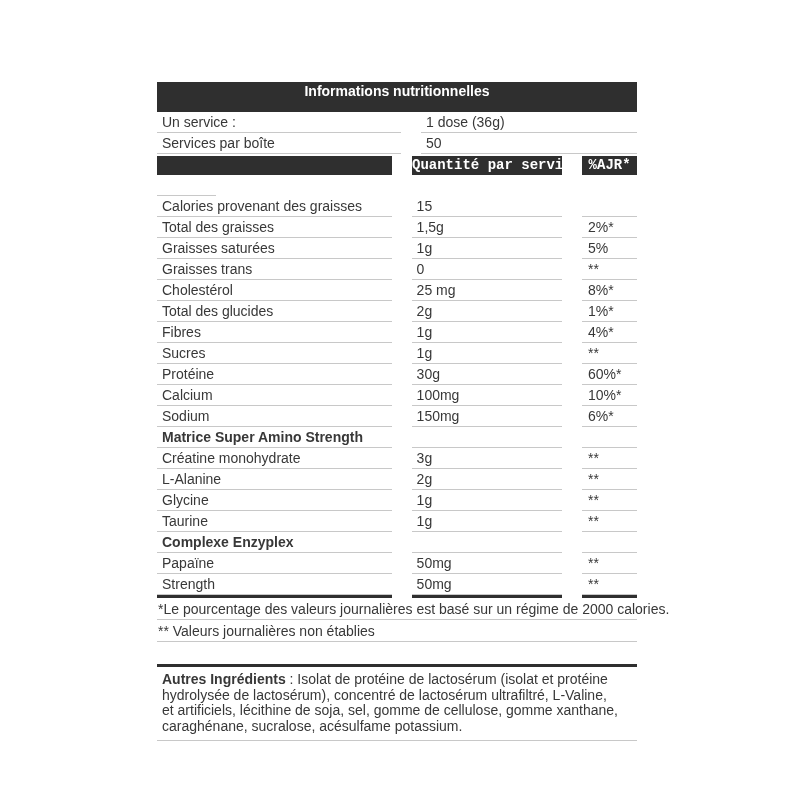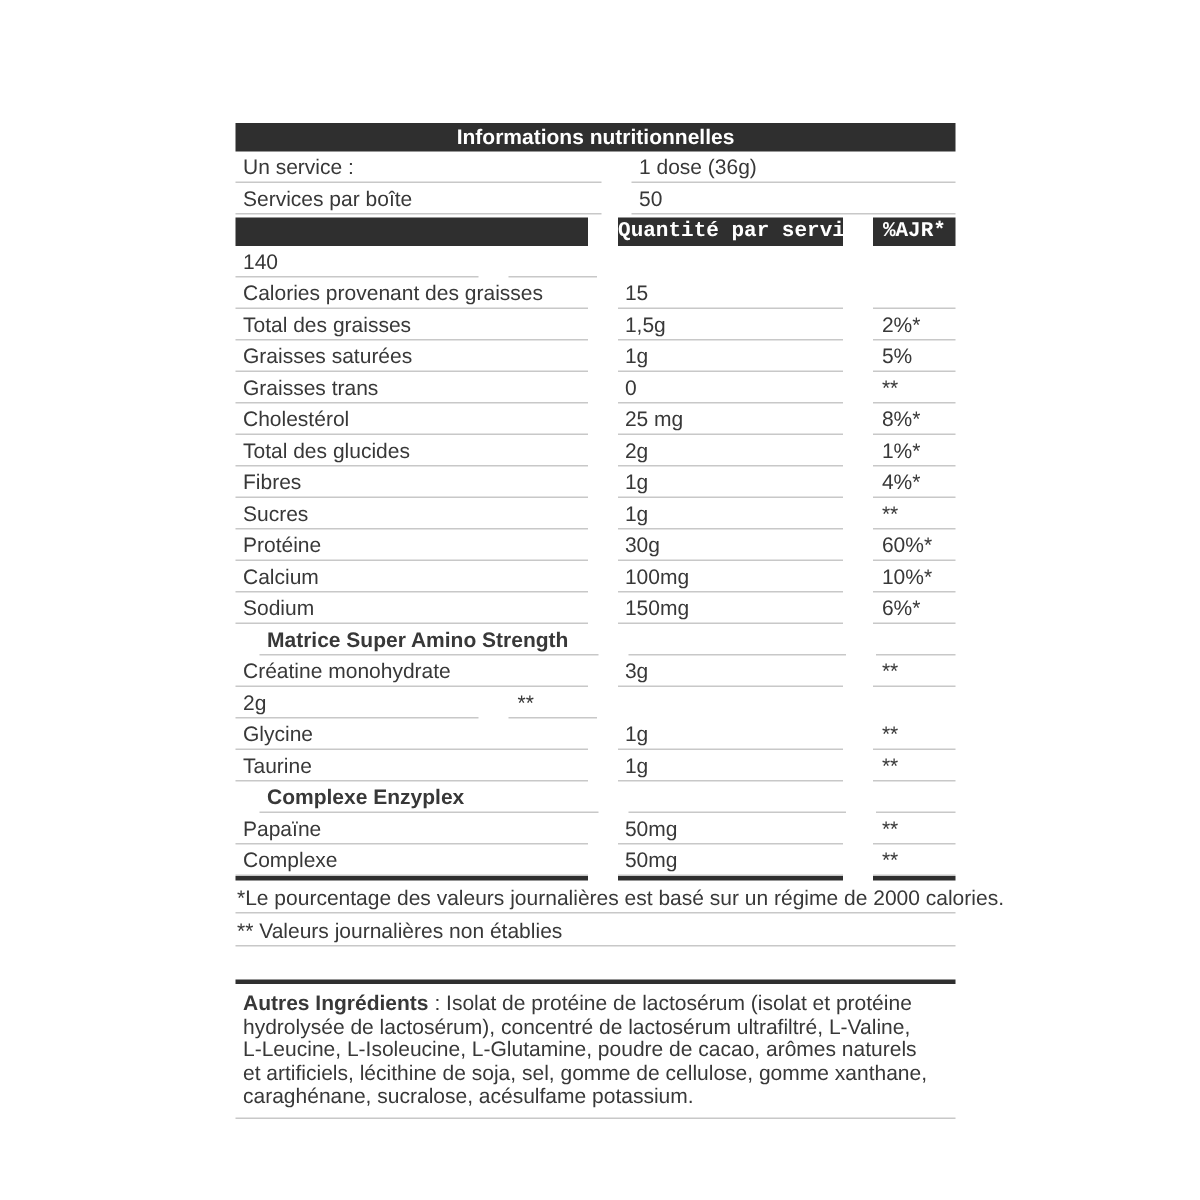--- a/index.html
+++ b/index.html
@@ -18,21 +18,21 @@
   .panel {
     position: absolute;
     left: 157px;
     top: 82px;
     width: 480px;
   }
   .bar {
     background: #2f2f2f;
     color: #ffffff;
     font-weight: bold;
-    height: 19px;
+    height: 30px;
     line-height: 19px;
   }
   .title-bar { text-align: center; }
   .row { display: flex; gap: 20px; }
   .cell {
     box-sizing: border-box;
     border-bottom: 1px solid #c8c8c8;
     height: 21px;
     line-height: 20px;
     white-space: nowrap;
@@ -45,21 +45,21 @@
   .hdr2 { margin-top: 2px; font-family: Liberation Mono, monospace; }
   .hdr2 .cell {
     background: #2f2f2f;
     color: #ffffff;
     font-weight: bold;
     border-bottom: none;
     height: 19px;
     line-height: 19px;
   }
   .hdr2 .c2, .hdr2 .c3 { text-align: center; padding-left: 0; }
-  .section .c1 { font-weight: bold; margin-left: 16px; }
+  .section .c1 { font-weight: bold; }
   .divider .cell {
     background: #2f2f2f;
     height: 3px;
     border-bottom: none;
   }
   .footnote {
     border-bottom: 1px solid #c8c8c8;
     padding: 3px 0 2px 1px;
     line-height: 16px;
     white-space: nowrap;
@@ -94,21 +94,20 @@
   </div>
 
   <div class="row hdr2">
     <div class="cell c1"></div>
     <div class="cell c2">Quantité par service</div>
     <div class="cell c3">%AJR*</div>
   </div>
 
   <div id="nutrient-rows">
       <div class="row">
-        <div class="cell c2">140</div>
         <div class="cell c3"></div>
       </div>
       <div class="row">
         <div class="cell c1">Calories provenant des graisses</div>
         <div class="cell c2">15</div>
         <div class="cell c3"></div>
       </div>
       <div class="row">
         <div class="cell c1">Total des graisses</div>
         <div class="cell c2">1,5g</div>
@@ -163,20 +162,21 @@
         <div class="cell c1">Matrice Super Amino Strength</div>
         <div class="cell c2"></div>
         <div class="cell c3"></div>
       </div>
       <div class="row">
         <div class="cell c1">Créatine monohydrate</div>
         <div class="cell c2">3g</div>
         <div class="cell c3">**</div>
       </div>
       <div class="row">
+        <div class="cell c1">L-Alanine</div>
         <div class="cell c2">2g</div>
         <div class="cell c3">**</div>
       </div>
       <div class="row">
         <div class="cell c1">Glycine</div>
         <div class="cell c2">1g</div>
         <div class="cell c3">**</div>
       </div>
       <div class="row">
         <div class="cell c1">Taurine</div>
@@ -187,37 +187,36 @@
         <div class="cell c1">Complexe Enzyplex</div>
         <div class="cell c2"></div>
         <div class="cell c3"></div>
       </div>
       <div class="row">
         <div class="cell c1">Papaïne</div>
         <div class="cell c2">50mg</div>
         <div class="cell c3">**</div>
       </div>
       <div class="row">
-        <div class="cell c1">Complexe</div>
+        <div class="cell c1">Strength</div>
         <div class="cell c2">50mg</div>
         <div class="cell c3">**</div>
       </div>
     </div>
 
   <div class="row divider">
     <div class="cell c1"></div>
     <div class="cell c2"></div>
     <div class="cell c3"></div>
   </div>
 
   <div class="footnote">*Le pourcentage des valeurs journalières est basé sur un régime de 2000 calories.</div>
 
   <div class="footnote">** Valeurs journalières non établies</div>
 
   <div class="ingredients">
     <div class="line"><span class="ing-label">Autres Ingrédients</span><span> : Isolat de protéine de lactosérum (isolat et protéine</span></div>
     <div class="line">hydrolysée de lactosérum), concentré de lactosérum ultrafiltré, L-Valine,</div>
-    <div class="line">L-Leucine, L-Isoleucine, L-Glutamine, poudre de cacao, arômes naturels</div>
     <div class="line">et artificiels, lécithine de soja, sel, gomme de cellulose, gomme xanthane,</div>
     <div class="line">caraghénane, sucralose, acésulfame potassium.</div>
   </div>
 
 </div>
 
 </body></html>

